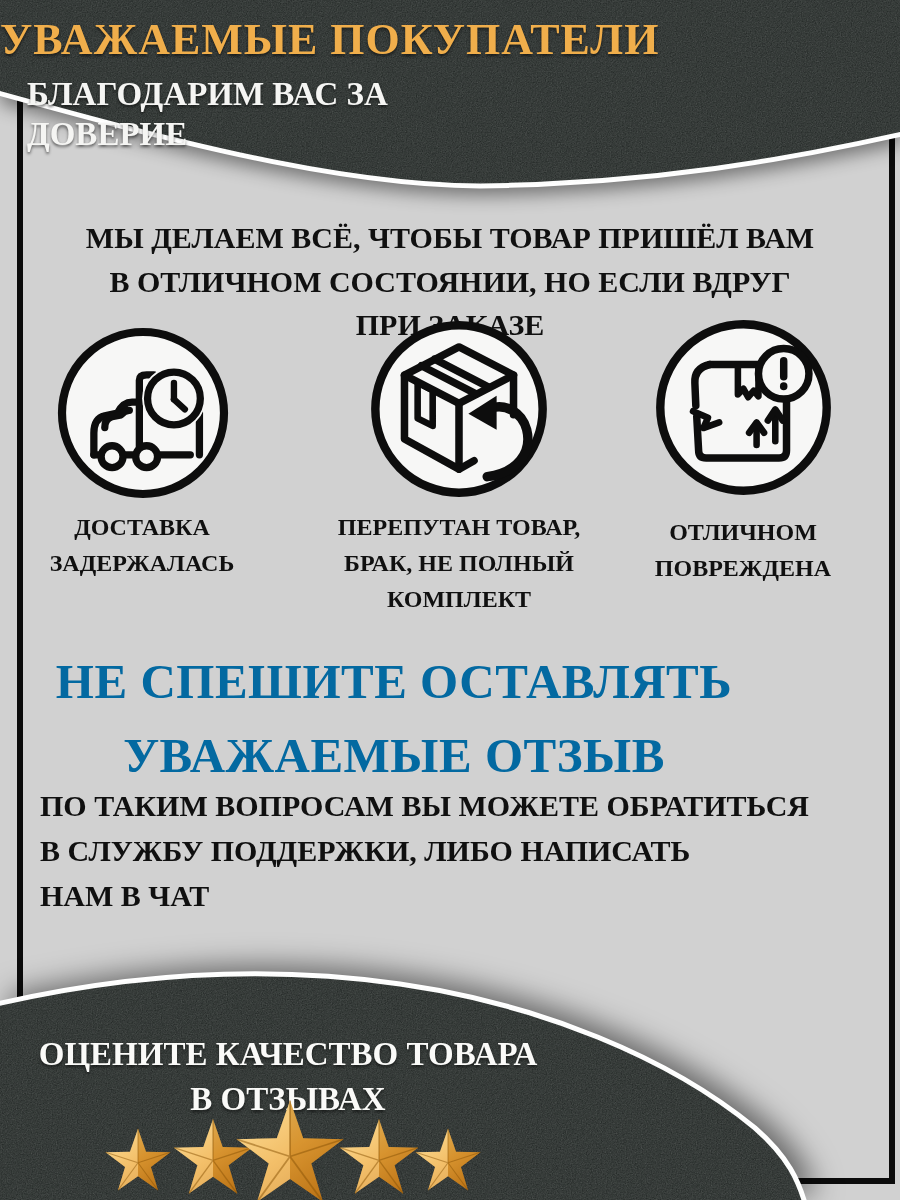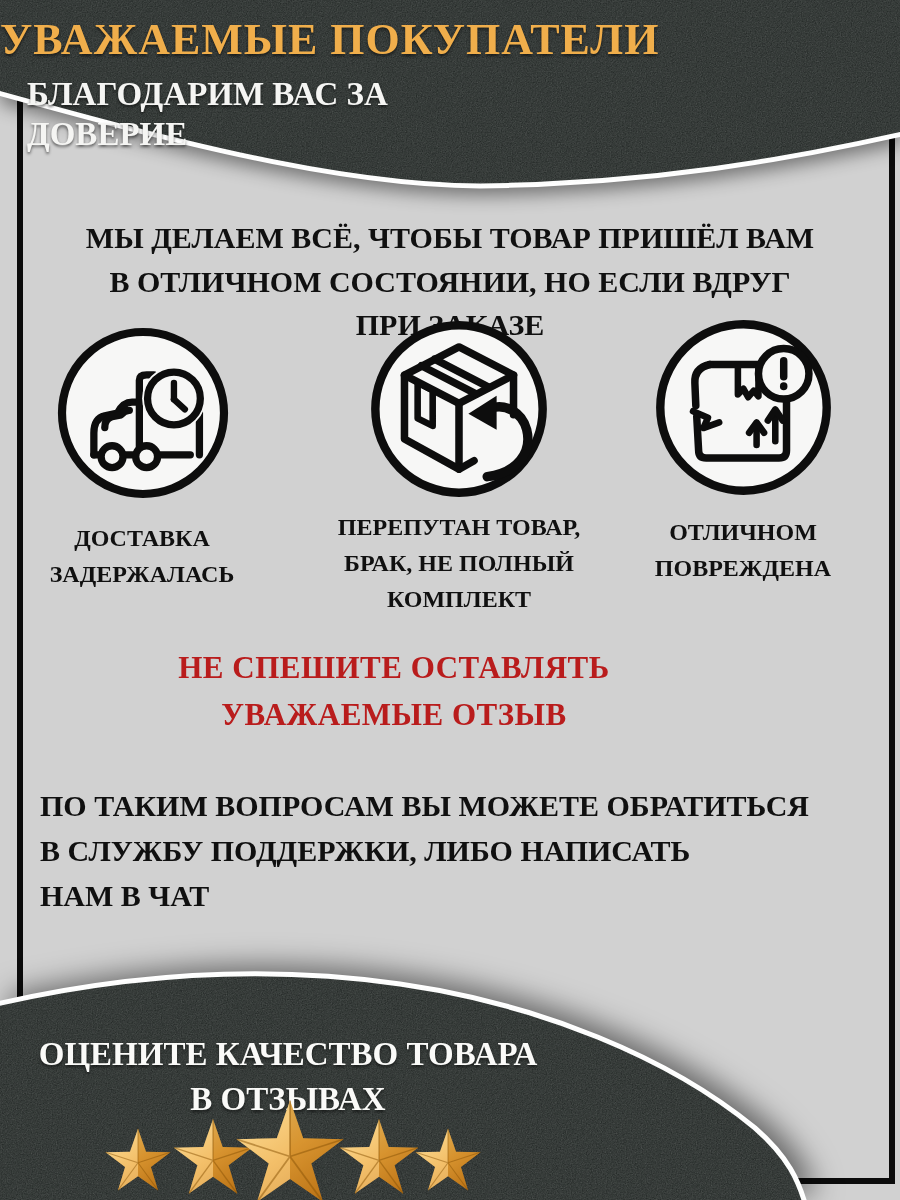--- a/index.html
+++ b/index.html
@@ -10,21 +10,21 @@
   .banner-top-svg{position:absolute;left:0;top:0;width:900px;height:280px;
          filter:drop-shadow(0 7px 9px rgba(0,0,0,.45));z-index:5;pointer-events:none;}
   .banner-top-text{position:absolute;left:0;top:14px;width:728px;text-align:left;z-index:6;}
   .title{font-size:44px;color:#f0ae4b;letter-spacing:1px;text-shadow:0 2px 3px rgba(0,0,0,.55);}
   .subtitle{margin-top:10px;font-size:33px;line-height:1.2;color:#f5f5f3;text-shadow:0 2px 3px rgba(0,0,0,.55);padding-left:27px;}
   .intro{position:absolute;top:196px;left:40px;width:820px;text-align:center;
          font-size:30px;line-height:1.45;color:#101010;z-index:2;margin-top:20px;}
   .icon{position:absolute;z-index:2;}
   .issue-label{position:absolute;text-align:center;font-size:24px;line-height:1.5;color:#101010;z-index:2;}
   .warning{position:absolute;top:645px;left:0;width:788px;text-align:center;
-         font-size:31px;line-height:1.5;color:#b91c1c;z-index:2;letter-spacing:.5px;}
+         font-size:49px;line-height:1.5;color:#0369a1;z-index:2;letter-spacing:.5px;}
   .support{position:absolute;top:783px;left:40px;width:820px;
          font-size:30px;line-height:1.5;color:#101010;z-index:2;}
   .blob-svg{position:absolute;left:0;top:930px;width:900px;height:270px;
          filter:drop-shadow(10px -6px 14px rgba(0,0,0,.5));z-index:4;pointer-events:none;}
   .footer-text{position:absolute;top:1032px;left:8px;width:560px;text-align:center;color:#fafaf8;
          font-size:33px;line-height:1.35;z-index:6;text-shadow:0 2px 3px rgba(0,0,0,.55);}
   .star{position:absolute;z-index:6;}
   .s1{left:104px;top:1126px;width:68px;height:68px;}
   .s2{left:172px;top:1116px;width:82px;height:82px;}
   .s3{left:234px;top:1096px;width:112px;height:112px;}
@@ -92,21 +92,21 @@
       <path d="M134,136 L134,104" stroke-width="7"></path>
       <path d="M126,114 L134,102 L142,114" stroke-width="7"></path>
     </g>
     <circle cx="143" cy="64" r="27" fill="#f7f7f6" stroke="#0d0d0d" stroke-width="8"></circle>
     <g stroke="#0d0d0d" stroke-width="8" stroke-linecap="round">
       <path d="M143,50 L143,67"></path>
         <path d="M143,77 L143,77.5"></path>
     </g>
   </svg>
 
-  <div class="issue-label" style="left:32px;width:220px;top:520px">
+  <div class="issue-label" style="left:32px;width:220px;top:509px">
     <div>ДОСТАВКА</div>
     <div>ЗАДЕРЖАЛАСЬ</div>
   </div>
   <div class="issue-label" style="left:329px;width:260px;top:509px">
     <div>ПЕРЕПУТАН ТОВАР,</div>
     <div>БРАК, НЕ ПОЛНЫЙ</div>
     <div>КОМПЛЕКТ</div>
   </div>
   <div class="issue-label" style="left:623px;width:240px;top:514px">
     <div>ОТЛИЧНОМ</div>

